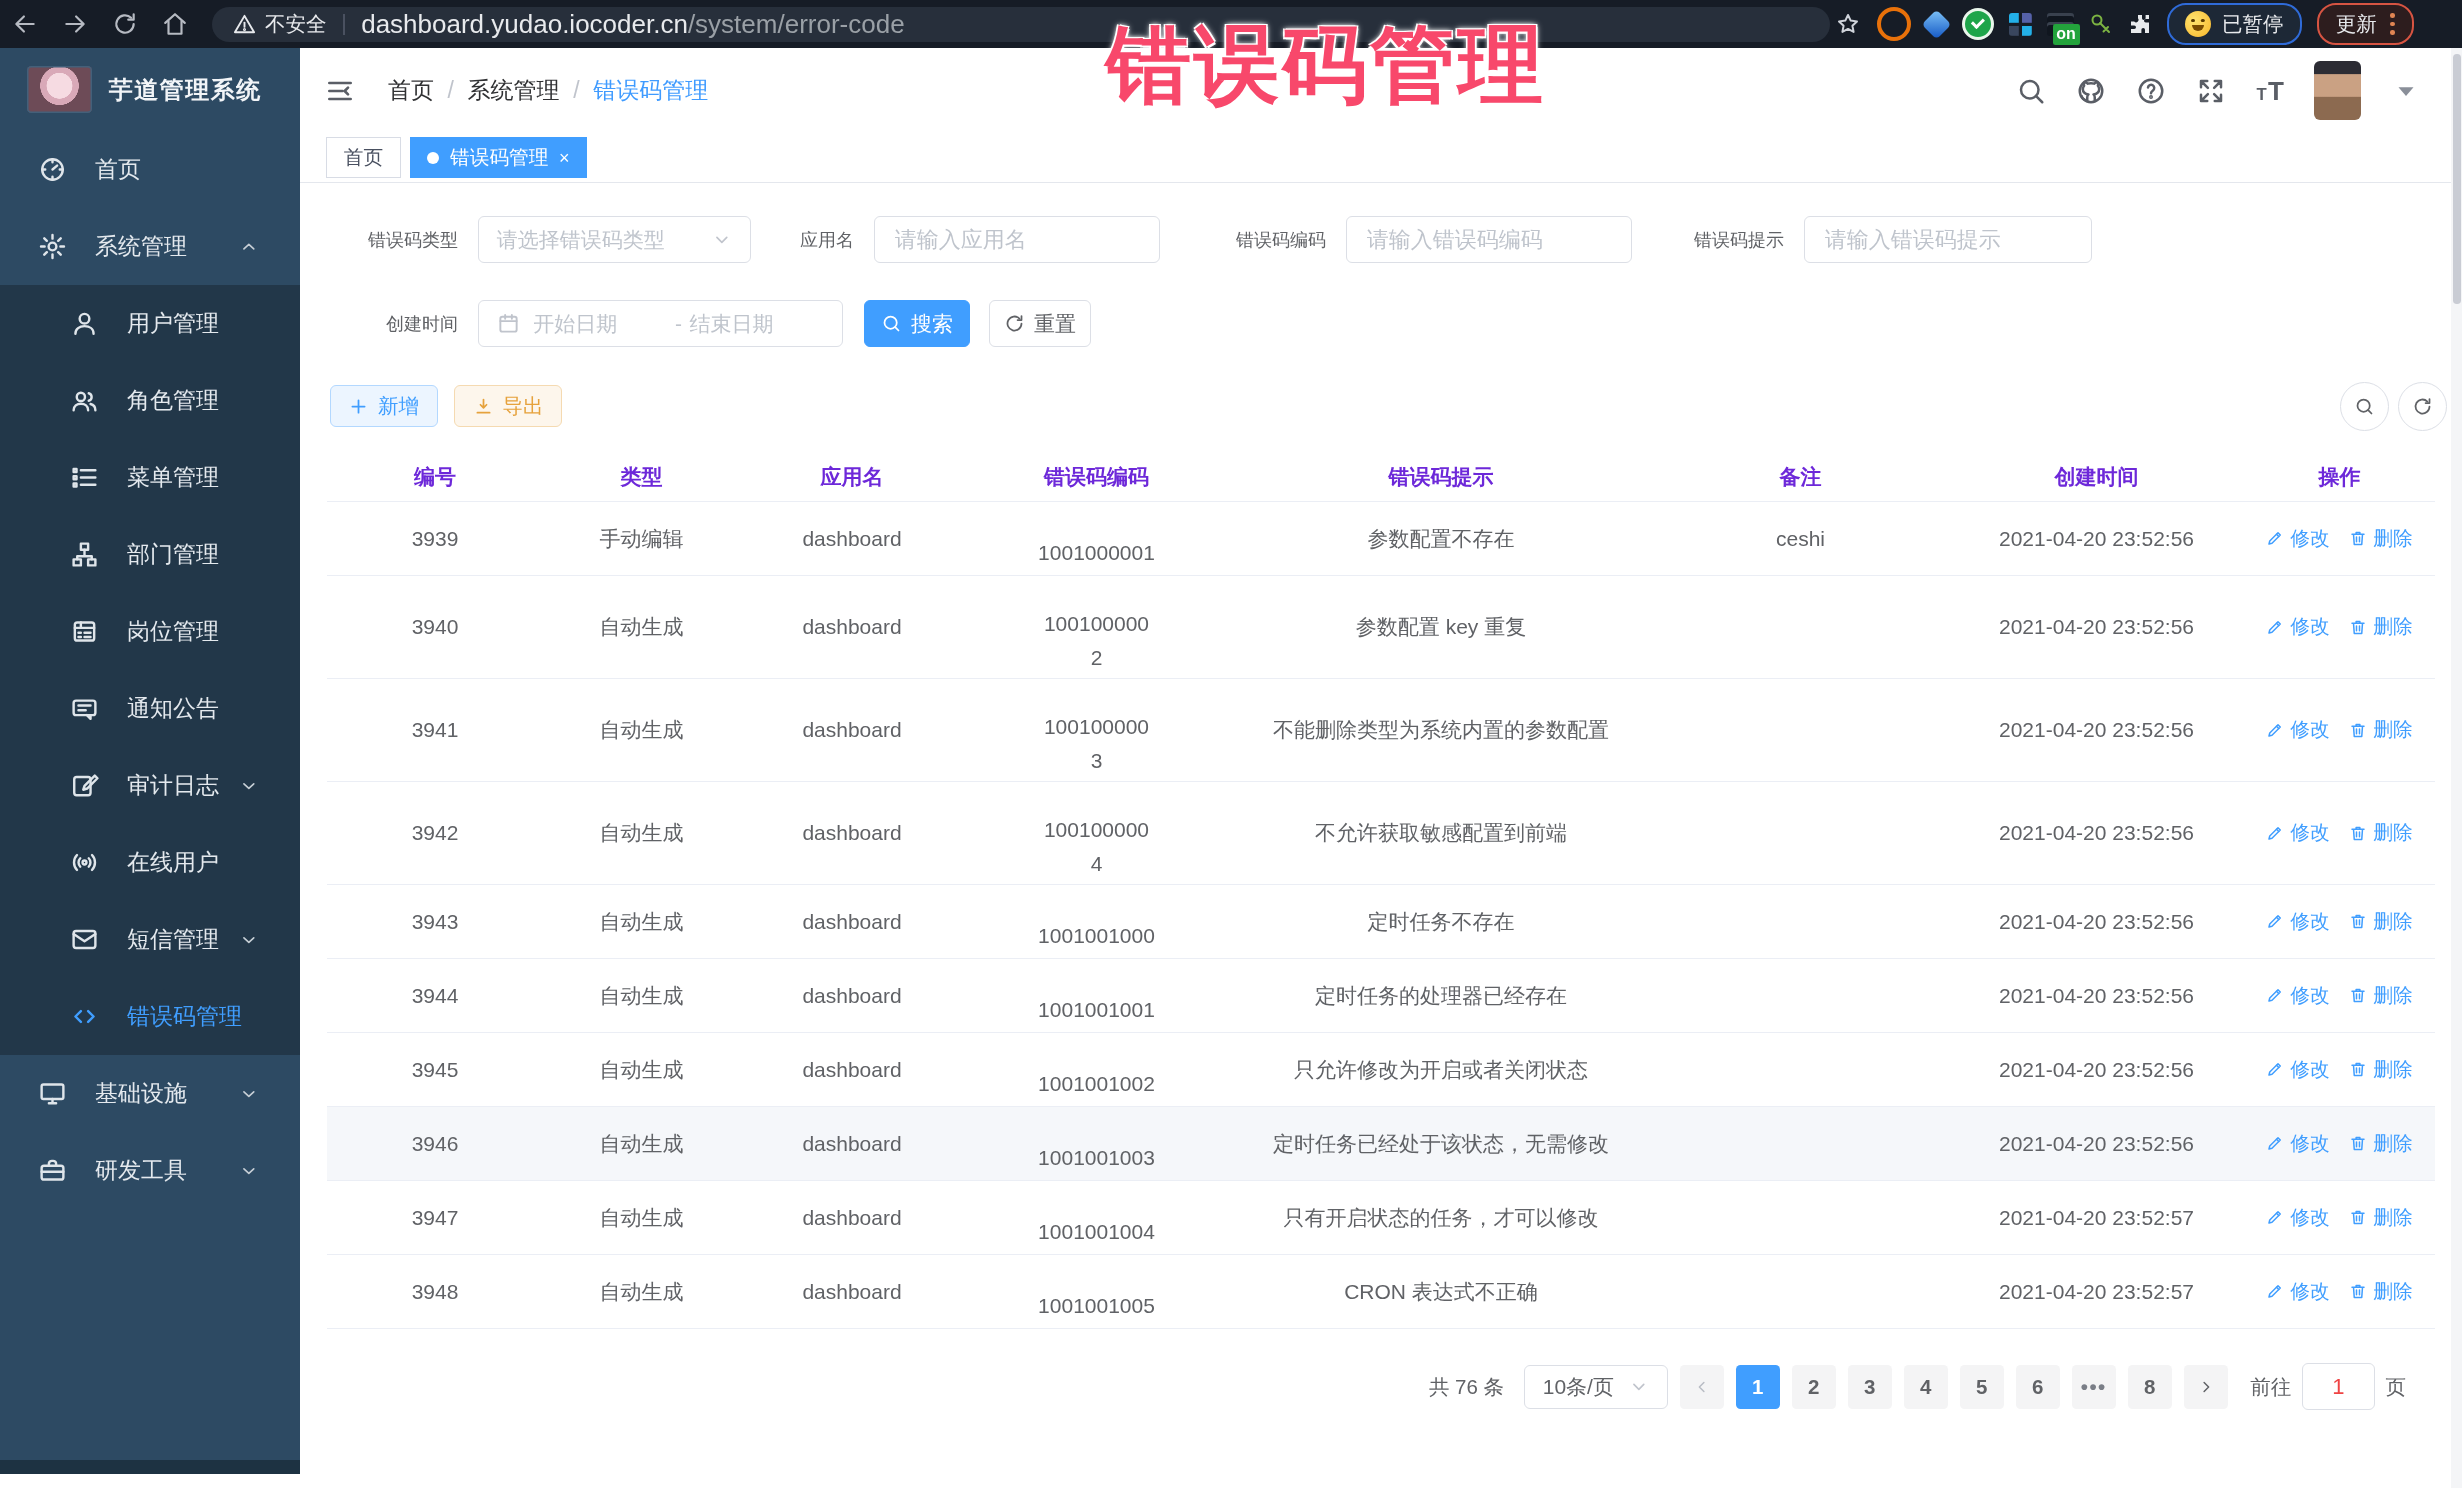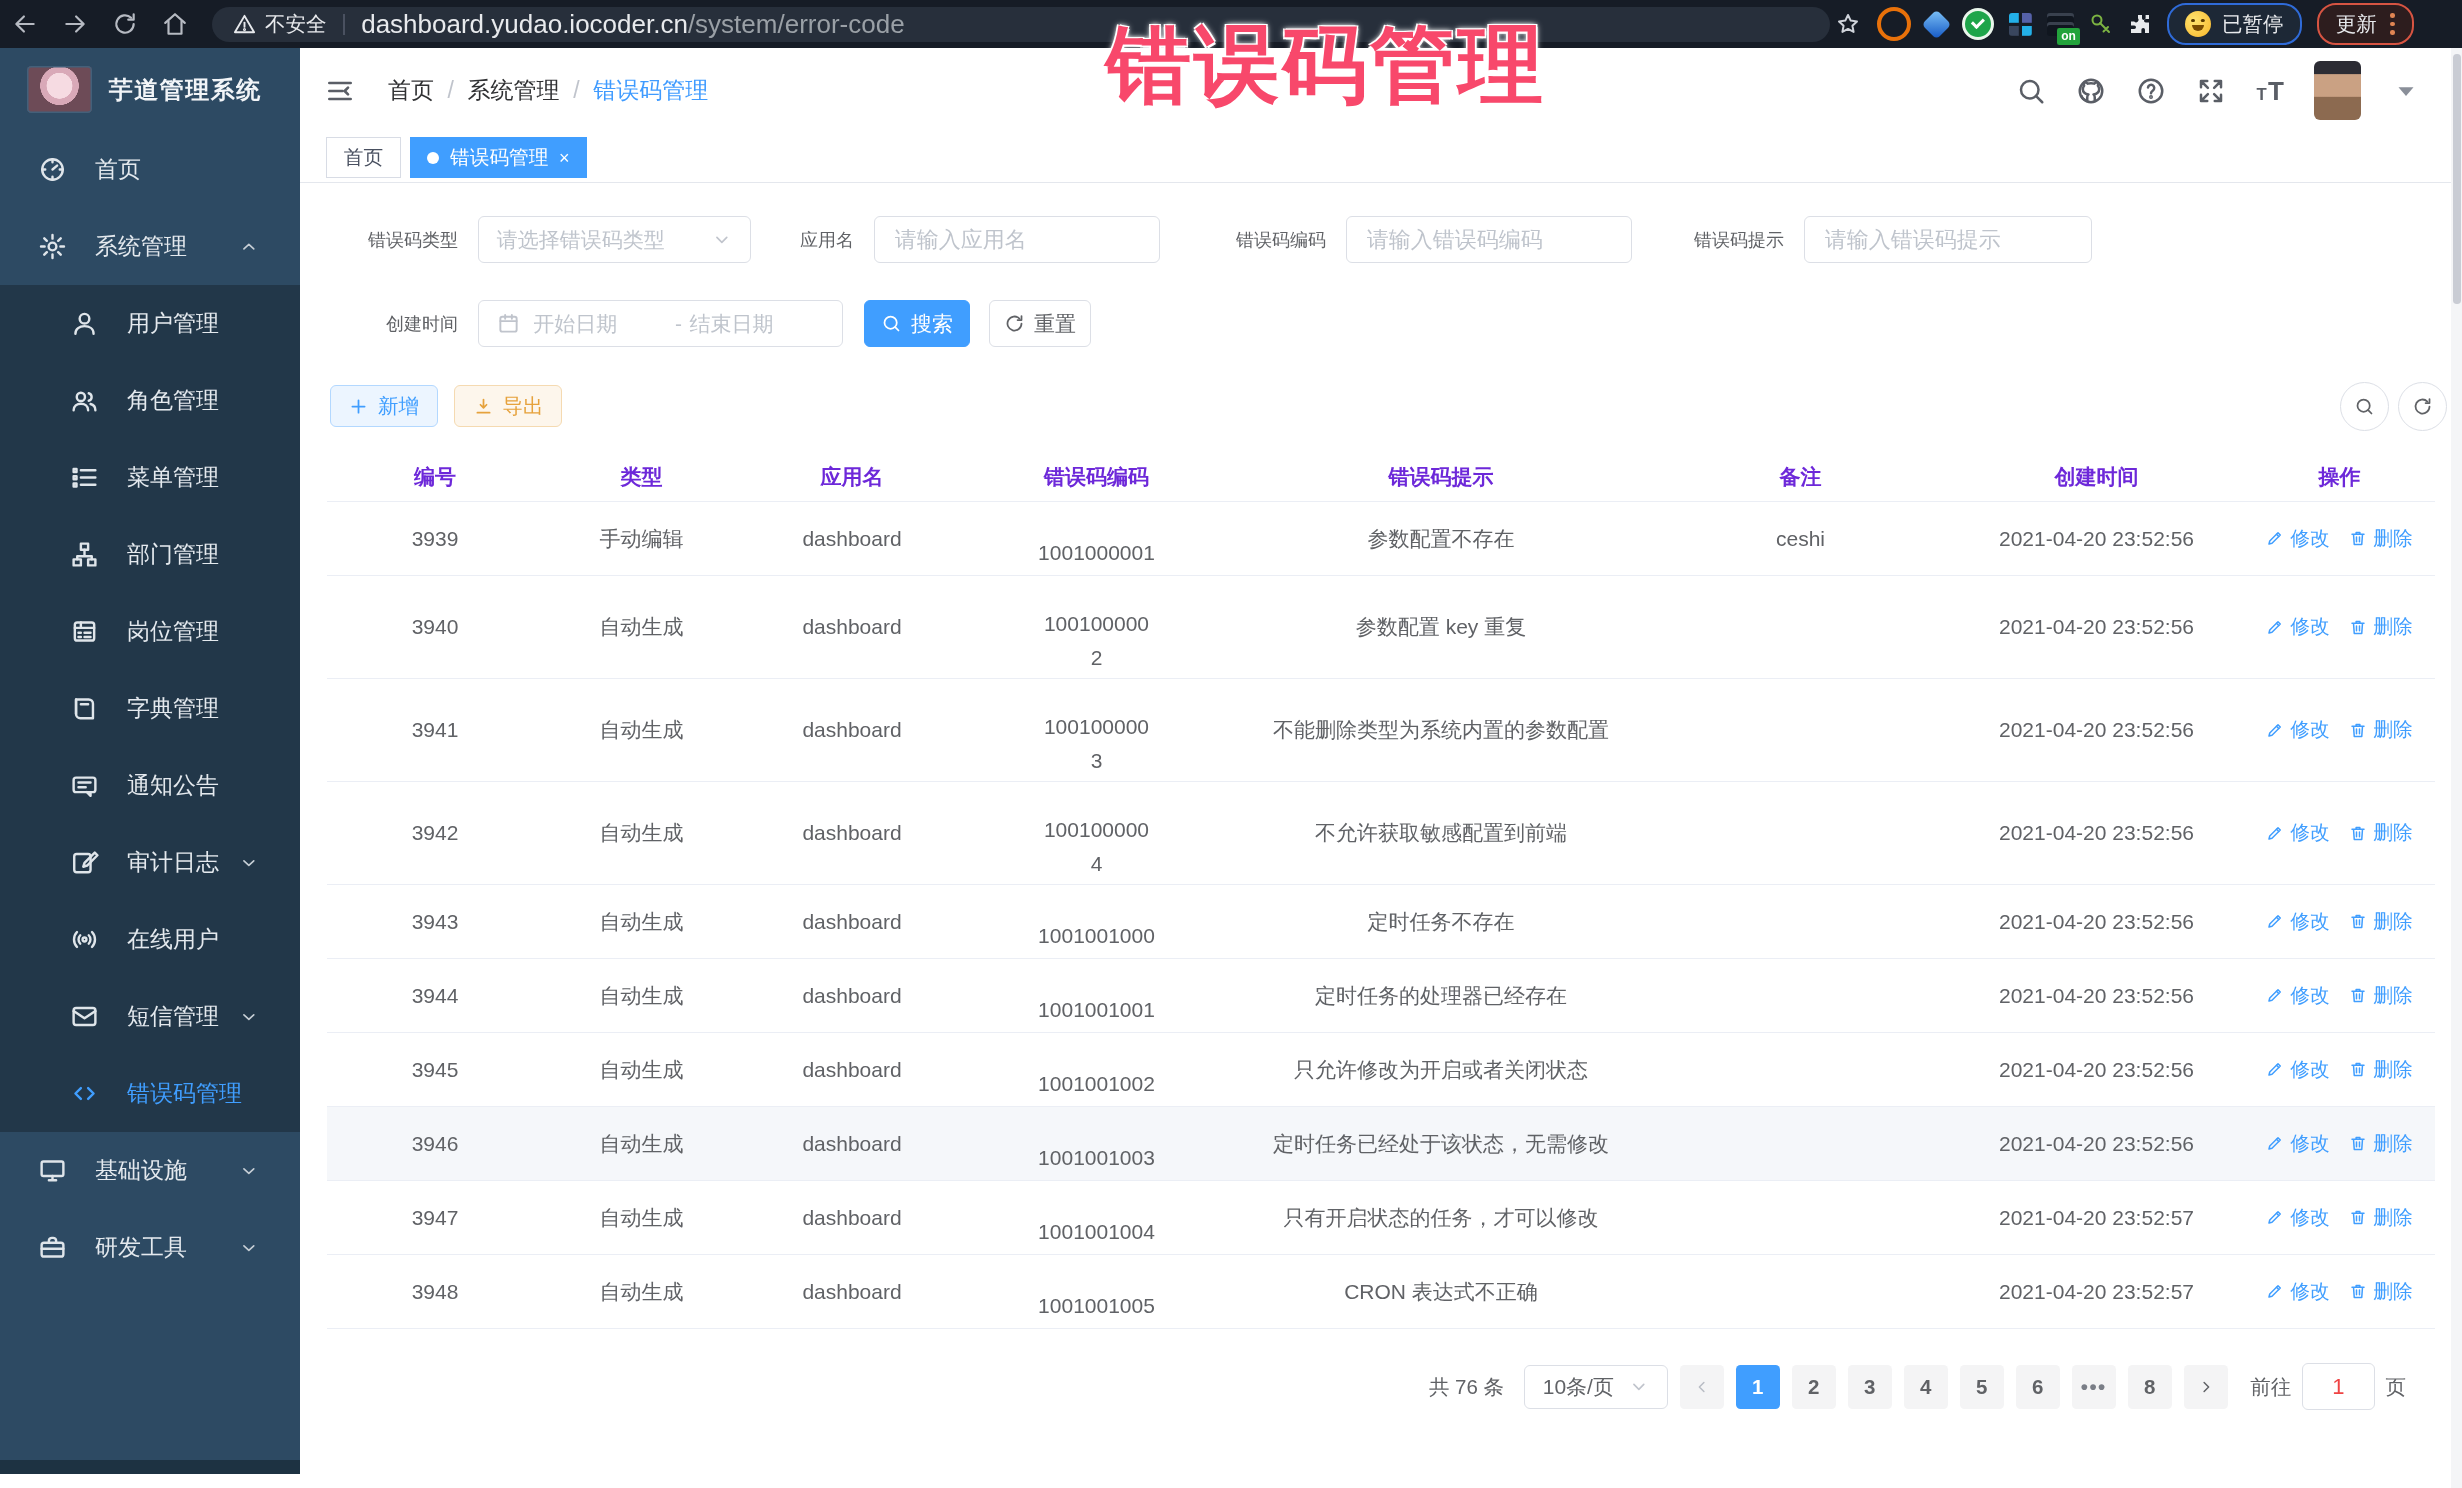--- a/index.html
+++ b/index.html
@@ -26,21 +26,21 @@
   .ext-gem{width:21px;height:21px;border-radius:4.5px;background:linear-gradient(135deg,#7ec3f7,#1256c4);transform:rotate(45deg);}
   .ext-green{background:#1ea54a;border:3px solid #eaf6ec;display:flex;align-items:center;justify-content:center;}
   .ext-green i{display:block;width:9px;height:5.3px;border-left:3px solid #fff;border-bottom:3px solid #fff;transform:rotate(-45deg);margin-top:-3px;}
   .ext-grid{width:23px;height:23px;background:
      linear-gradient(#23b0e8,#23b0e8) 0 0/9.8px 9.8px no-repeat,
      linear-gradient(#5561a8,#5561a8) 13px 0/9.8px 9.8px no-repeat,
      linear-gradient(#39465e,#39465e) 0 13px/9.8px 9.8px no-repeat,
      linear-gradient(#23b0e8,#23b0e8) 13px 13px/9.8px 9.8px no-repeat;border-radius:3px;}
   .ext-on{position:relative;width:27px;height:23px;background:#10161f;border-radius:3px;
           box-shadow:inset 0 3px 0 #39414e, inset 0 9px 0 #10161f, inset 0 12px 0 #39414e;}
-  .ext-on b{position:absolute;right:-6px;bottom:-9px;background:#23a33c;color:#fff;font-size:12px;
+  .ext-on b{position:absolute;right:-6px;bottom:-9px;background:#23a33c;color:#fff;font-size:16px;
             font-weight:700;padding:1.5px 3.8px;border-radius:2.3px;font-style:normal;}
   .ext-key{color:#7cb342;}
   .ext-key svg{width:24px;height:24px;}
   .ext-puzzle{color:#e8eaed;}
   .ext-puzzle svg{width:24px;height:24px;fill:#e8eaed;stroke:none;}
   .pill{display:flex;align-items:center;gap:10.6px;height:38px;border-radius:19px;padding:0 16.7px;font-size:20.5px;color:#e8eaed;}
   .pill-paused{border:2.3px solid #2f6bd8;background:#1d2836;}
   .emoji-face{width:26px;height:26px;border-radius:50%;background:radial-gradient(circle at 35% 35%,#ffe36e,#f7b62a);
               position:relative;}
   .emoji-face:before{content:"";position:absolute;left:6px;top:7.6px;width:3.8px;height:3.8px;border-radius:50%;background:#5a3a00;box-shadow:9.8px 0 0 #5a3a00;}
@@ -317,29 +317,20 @@
             <svg viewBox="0 0 24 24">
               <rect x="4" y="4.5" width="16" height="15" rx="2"></rect>
               <path d="M4 9h16M9 4.5V9M12 13h5M12 16.5h5M7 13h2M7 16.5h2"></path>
             </svg>
           </span>
           <span>岗位管理</span>
         </div>
         <div class="s-item sub">
           <span class="ic">
             <svg viewBox="0 0 24 24">
-              <path d="M5 4.5h10.5A3.5 3.5 0 0 1 19 8v12H8.5A3.5 3.5 0 0 1 5 16.5Z"></path>
-              <path d="M5 16.5V4.5M9 8.5h6"></path>
-            </svg>
-          </span>
-          <span>字典管理</span>
-        </div>
-        <div class="s-item sub">
-          <span class="ic">
-            <svg viewBox="0 0 24 24">
               <rect x="3" y="5.5" width="18" height="12" rx="2"></rect>
               <path d="M7 9.5h10M7 13.5h6M14 17.5l3 3v-3"></path>
             </svg>
           </span>
           <span>通知公告</span>
         </div>
         <div class="s-item sub">
           <span class="ic">
             <svg viewBox="0 0 24 24">
               <rect x="3.5" y="5" width="13.5" height="15" rx="2"></rect>

